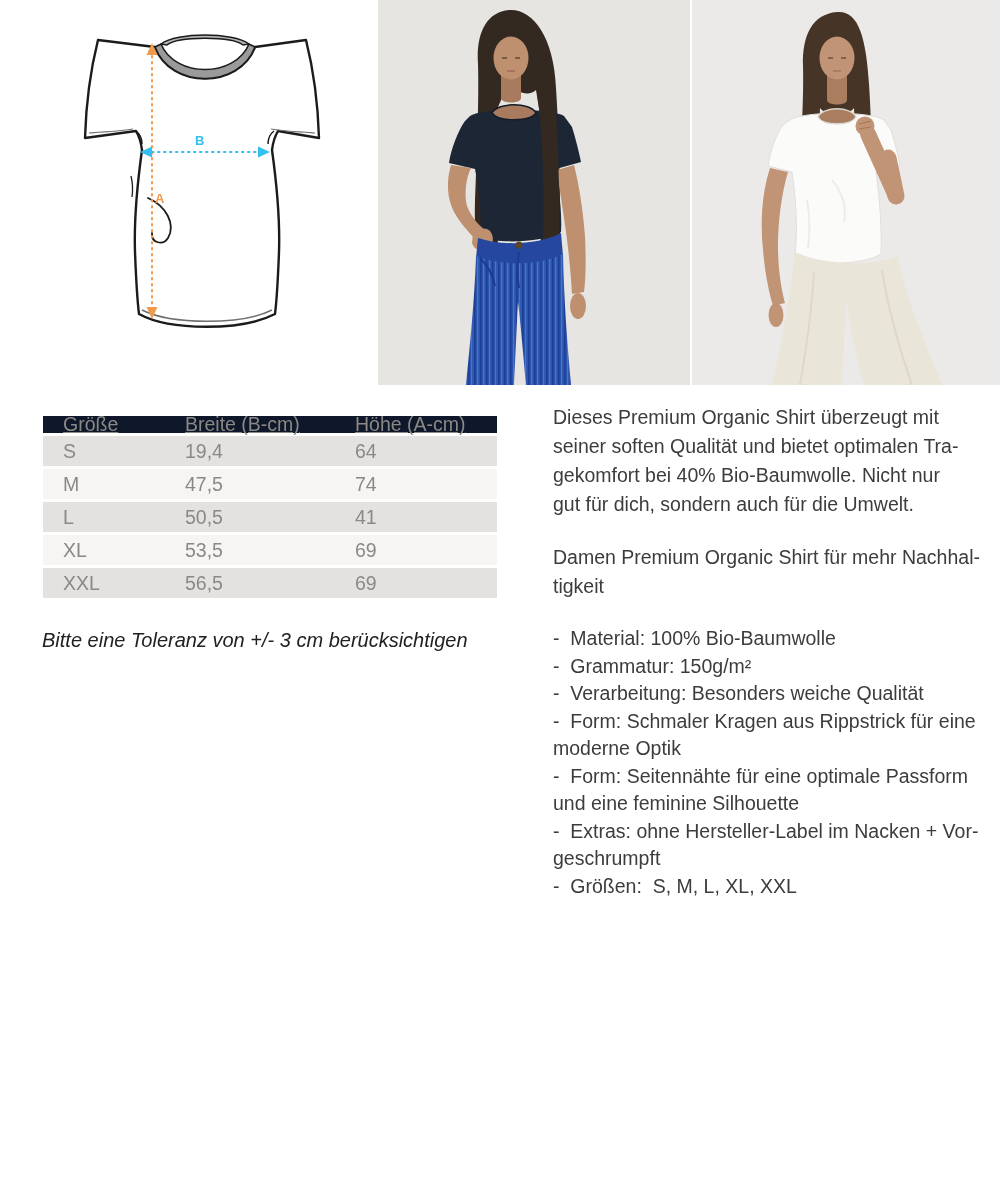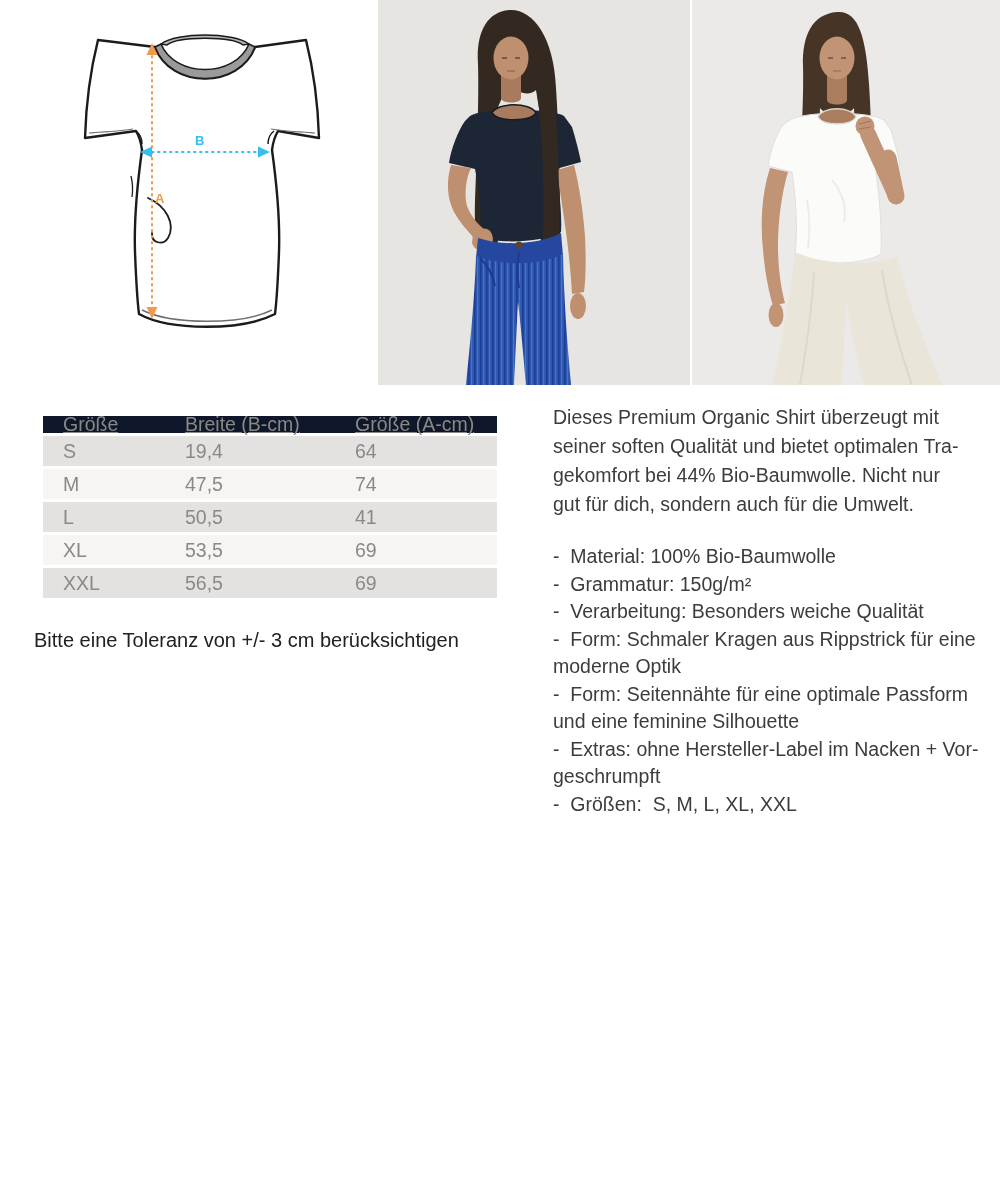--- a/index.html
+++ b/index.html
@@ -16,21 +16,21 @@
   .photo-right{left:692px;width:308px;}
   
   .size-table{position:absolute;left:43px;top:416px;width:454px;font-size:19.5px;color:#8b8885;}
   .trow{display:flex;align-items:center;height:30px;margin-bottom:3px;background:#f6f5f3;}
   .trow.thead{height:17px;background:#0f172a;text-decoration:underline;}
   .trow.odd{background:#e4e2e0;}
   .c1{width:142px;box-sizing:border-box;padding-left:20px;}
   .c2{width:170px;}
   .c3{flex:1;}
   
-  .tolerance{position:absolute;left:34px;top:629px;font-size:20px;color:#212121;}
+  .tolerance{position:absolute;left:42px;top:629px;font-size:20px;color:#212121;font-style:italic;}
   
   .desc{position:absolute;left:553px;top:403px;width:447px;font-size:19.5px;color:#3c3c3c;}
   .desc p{margin:0 0 24px 0;line-height:29px;white-space:pre;}
   .desc p.feature-list{line-height:27.5px;margin-bottom:8px;}
 </style>
 </head>
 <body>
 
 <div class="stage">
 
@@ -120,21 +120,21 @@
       <path fill="#e9e5d9" d="M103,252 C99,292 90,340 80,385 L150,385 C152,350 153,318 154,300 C157,320 163,352 172,385 L250,385 C231,338 213,296 206,256 C180,268 128,264 103,252 Z"></path>
       <path d="M122,272 C120,310 114,350 108,385" fill="none" stroke="#ded8c8" stroke-width="2"></path>
       <path d="M190,270 C196,310 208,350 220,385" fill="none" stroke="#ded8c8" stroke-width="2"></path>
     </g>
   </svg>
 
   <div class="size-table">
     <div class="trow thead">
       <div class="c1">Größe</div>
       <div class="c2">Breite (B-cm)</div>
-      <div class="c3">Größe (A-cm)</div>
+      <div class="c3">Höhe (A-cm)</div>
     </div>
     <div class="trow odd">
       <div class="c1">S</div>
       <div class="c2">19,4</div>
       <div class="c3">64</div>
     </div>
     <div class="trow">
       <div class="c1">M</div>
       <div class="c2">47,5</div>
       <div class="c3">74</div>
@@ -154,22 +154,24 @@
       <div class="c2">56,5</div>
       <div class="c3">69</div>
     </div>
   </div>
 
   <div class="tolerance">Bitte eine Toleranz von +/- 3 cm berücksichtigen</div>
 
   <div class="desc">
     <p>Dieses Premium Organic Shirt überzeugt mit
 seiner soften Qualität und bietet optimalen Tra-
-gekomfort bei 44% Bio-Baumwolle. Nicht nur
+gekomfort bei 40% Bio-Baumwolle. Nicht nur
 gut für dich, sondern auch für die Umwelt.</p>
+    <p>Damen Premium Organic Shirt für mehr Nachhal-
+tigkeit</p>
     <p class="feature-list">-  Material: 100% Bio-Baumwolle
 -  Grammatur: 150g/m²
 -  Verarbeitung: Besonders weiche Qualität
 -  Form: Schmaler Kragen aus Rippstrick für eine
 moderne Optik
 -  Form: Seitennähte für eine optimale Passform
 und eine feminine Silhouette
 -  Extras: ohne Hersteller-Label im Nacken + Vor-
 geschrumpft
 -  Größen:  S, M, L, XL, XXL</p>

